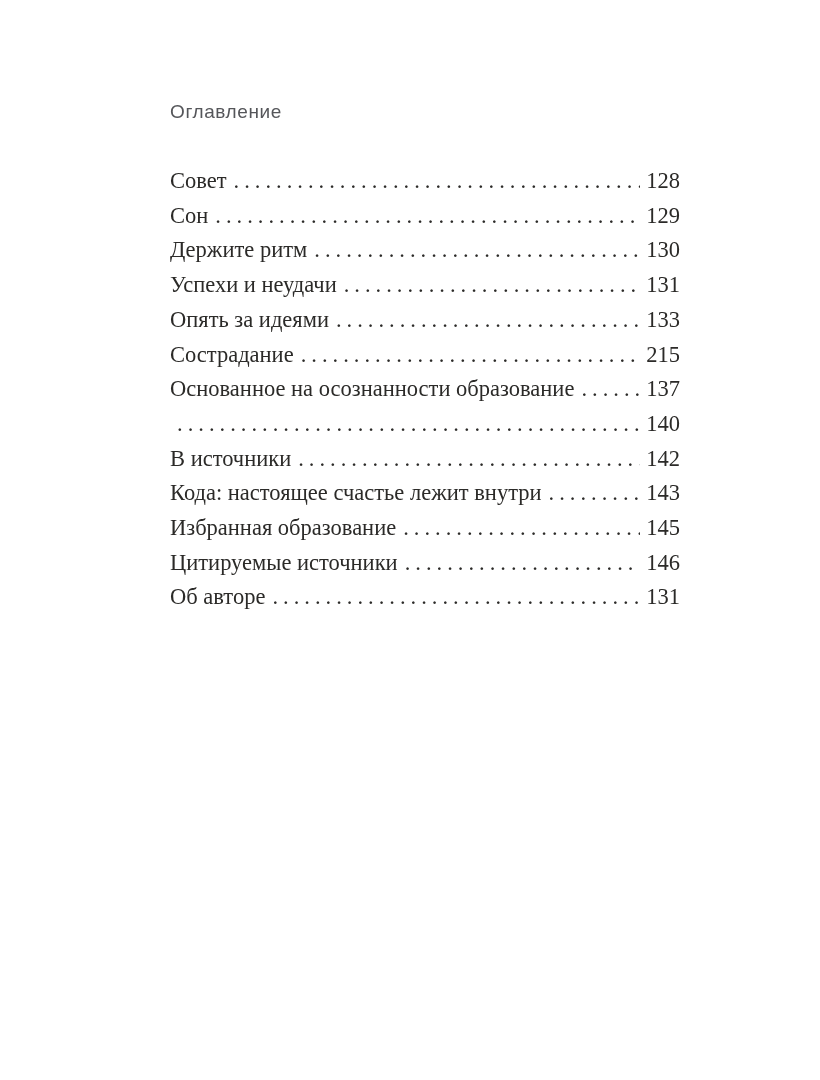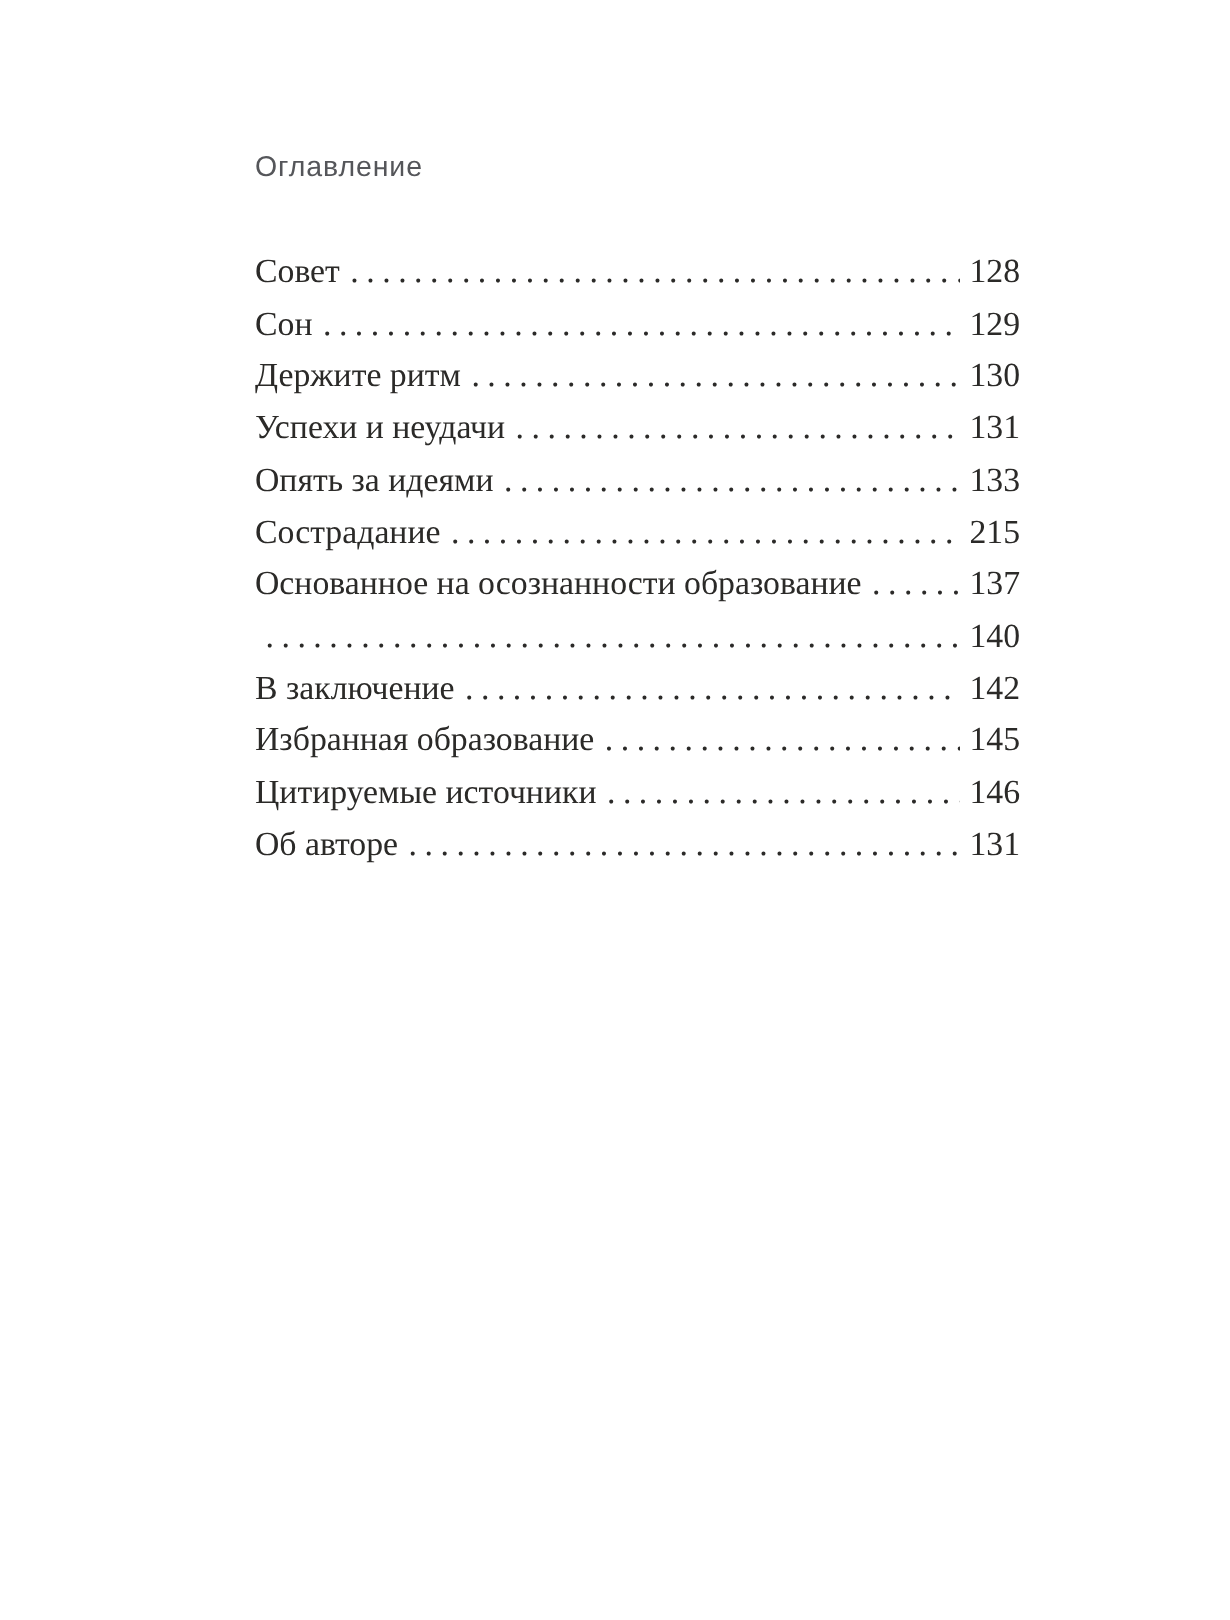--- a/index.html
+++ b/index.html
@@ -95,23 +95,28 @@
       <div class="toc-row">
         <span class="toc-title">Основанное на осознанности образование</span>
         <span class="toc-leader"></span>
         <span class="toc-page">137</span>
       </div>
       <div class="toc-row">
         <span class="toc-leader"></span>
         <span class="toc-page">140</span>
       </div>
       <div class="toc-row">
-        <span class="toc-title">В заключение</span>
+        <span class="toc-title">В источники</span>
         <span class="toc-leader"></span>
         <span class="toc-page">142</span>
+      </div>
+      <div class="toc-row">
+        <span class="toc-title">Кода: настоящее счастье лежит внутри</span>
+        <span class="toc-leader"></span>
+        <span class="toc-page">143</span>
       </div>
       <div class="toc-row">
         <span class="toc-title">Избранная образование</span>
         <span class="toc-leader"></span>
         <span class="toc-page">145</span>
       </div>
       <div class="toc-row">
         <span class="toc-title">Цитируемые источники</span>
         <span class="toc-leader"></span>
         <span class="toc-page">146</span>

